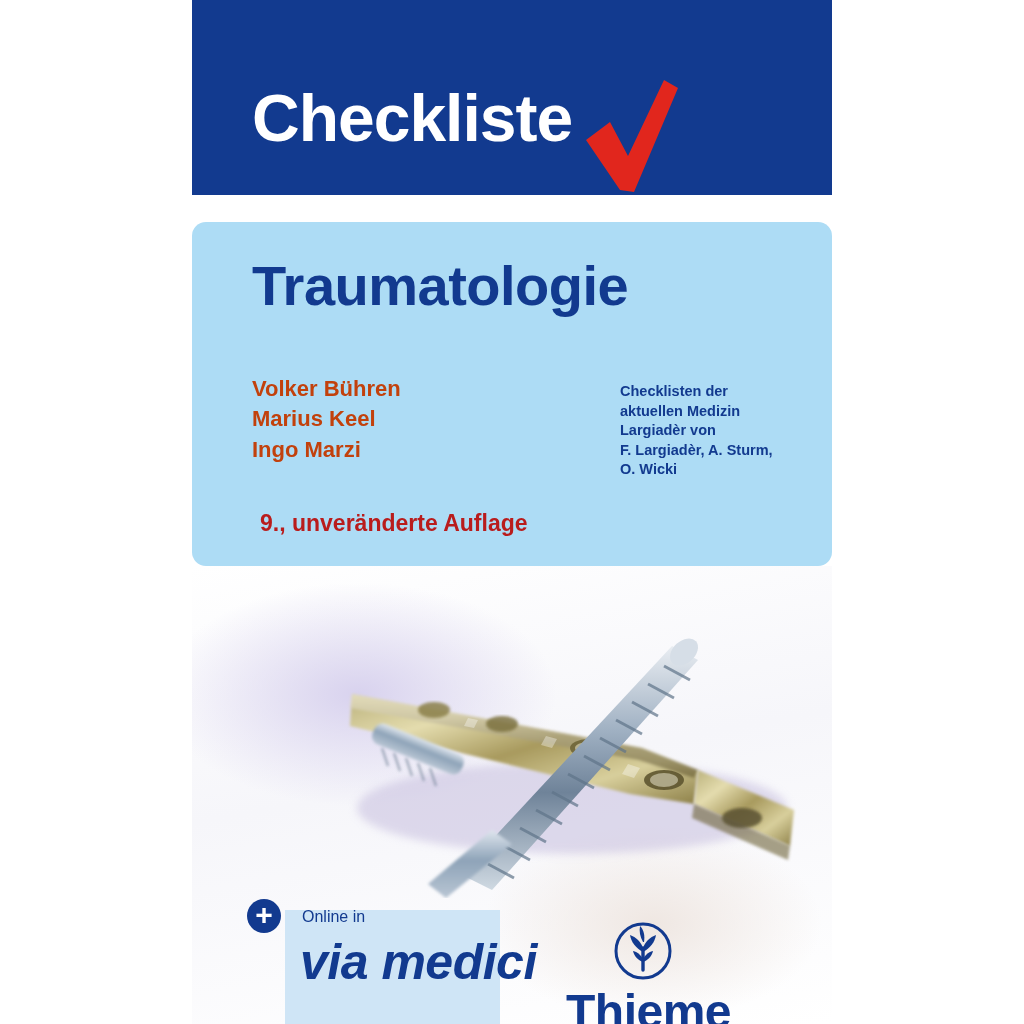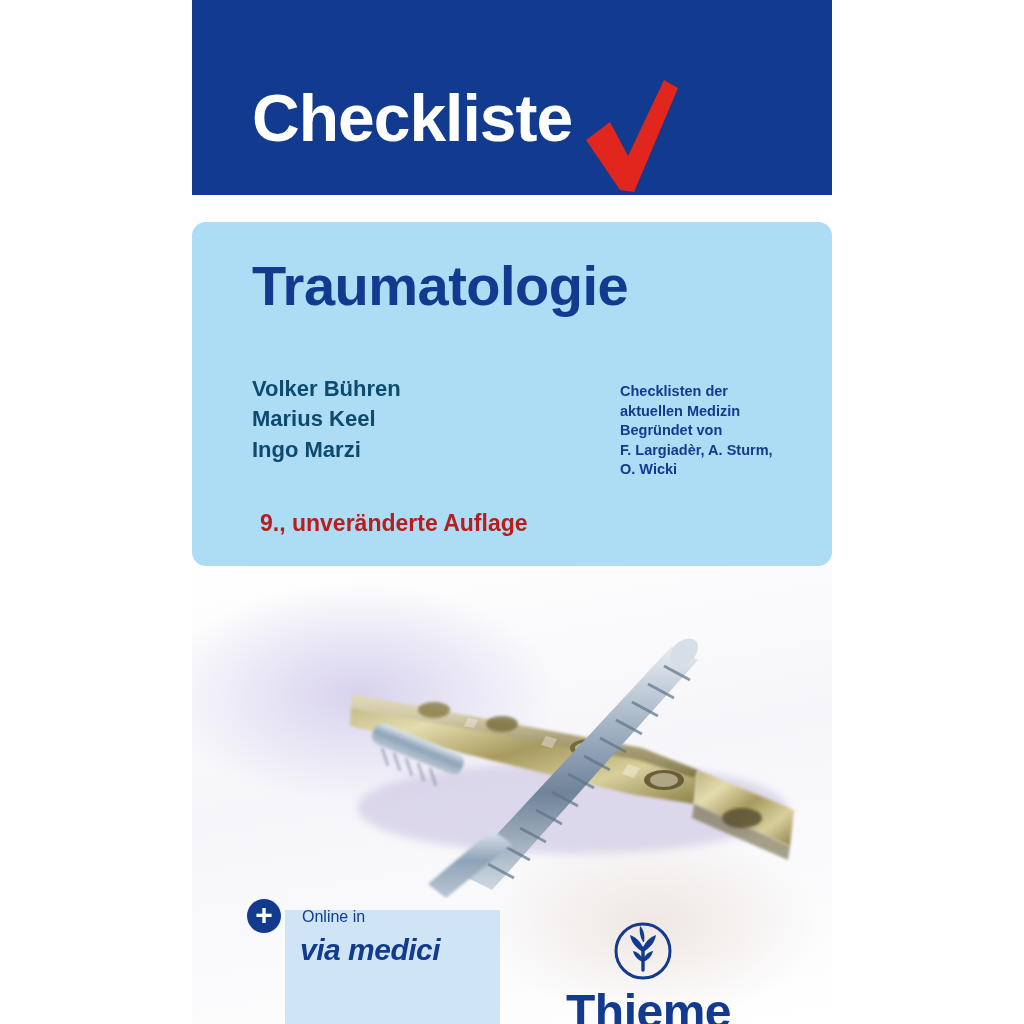--- a/index.html
+++ b/index.html
@@ -74,21 +74,21 @@
     font-weight: bold;
     line-height: 1;
     letter-spacing: -0.5px;
     white-space: nowrap;
   }
 
   .authors {
     position: absolute;
     left: 60px;
     top: 152px;
-    color: #0c4a6e;
+    color: #c2410c;
     font-size: 22px;
     font-weight: bold;
     line-height: 1.38;
   }
 
   .series-note {
     position: absolute;
     left: 428px;
     top: 160px;
     width: 190px;
@@ -163,21 +163,21 @@
     font-size: 16px;
     font-weight: normal;
     white-space: nowrap;
   }
 
   .via-medici {
     position: absolute;
     left: 108px;
     top: 367px;
     color: #123a8f;
-    font-size: 30px;
+    font-size: 50px;
     font-weight: bold;
     font-style: italic;
     white-space: nowrap;
     letter-spacing: -0.5px;
   }
 
   
   .thieme {
     position: absolute;
     left: 362px;
@@ -225,21 +225,21 @@
 
     <div class="authors">
       <div>Volker Bühren</div>
       <div>Marius Keel</div>
       <div>Ingo Marzi</div>
     </div>
 
     <div class="series-note">
       <div>Checklisten der</div>
       <div>aktuellen Medizin</div>
-      <div>Begründet von</div>
+      <div>Largiadèr von</div>
       <div>F. Largiadèr, A. Sturm,</div>
       <div>O. Wicki</div>
     </div>
 
     <div class="edition">9., unveränderte Auflage</div>
   </div>
 
   <div class="photo">
 
     <svg class="plate" viewBox="0 0 480 300">

